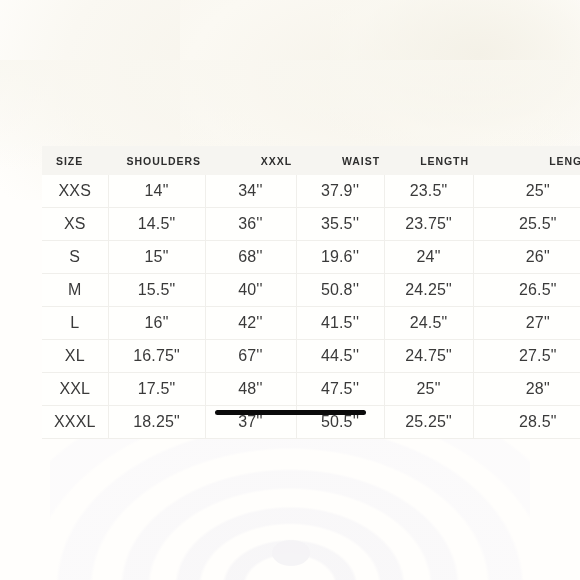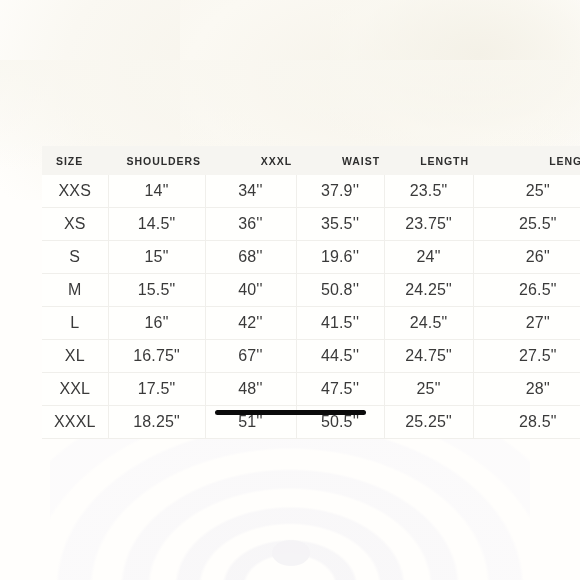--- a/index.html
+++ b/index.html
@@ -240,21 +240,21 @@
           <td class="cell-size">XXL</td>
           <td>17.5"</td>
           <td>48''</td>
           <td>47.5''</td>
           <td>25"</td>
           <td>28"</td>
         </tr>
         <tr>
           <td class="cell-size">XXXL</td>
           <td>18.25"</td>
-          <td>51''</td>
+          <td>37''</td>
           <td>50.5''</td>
           <td>25.25"</td>
           <td>28.5"</td>
         </tr>
       </tbody>
     </table>
   </div>
 
   <div id="scroll-bar"></div>
 

